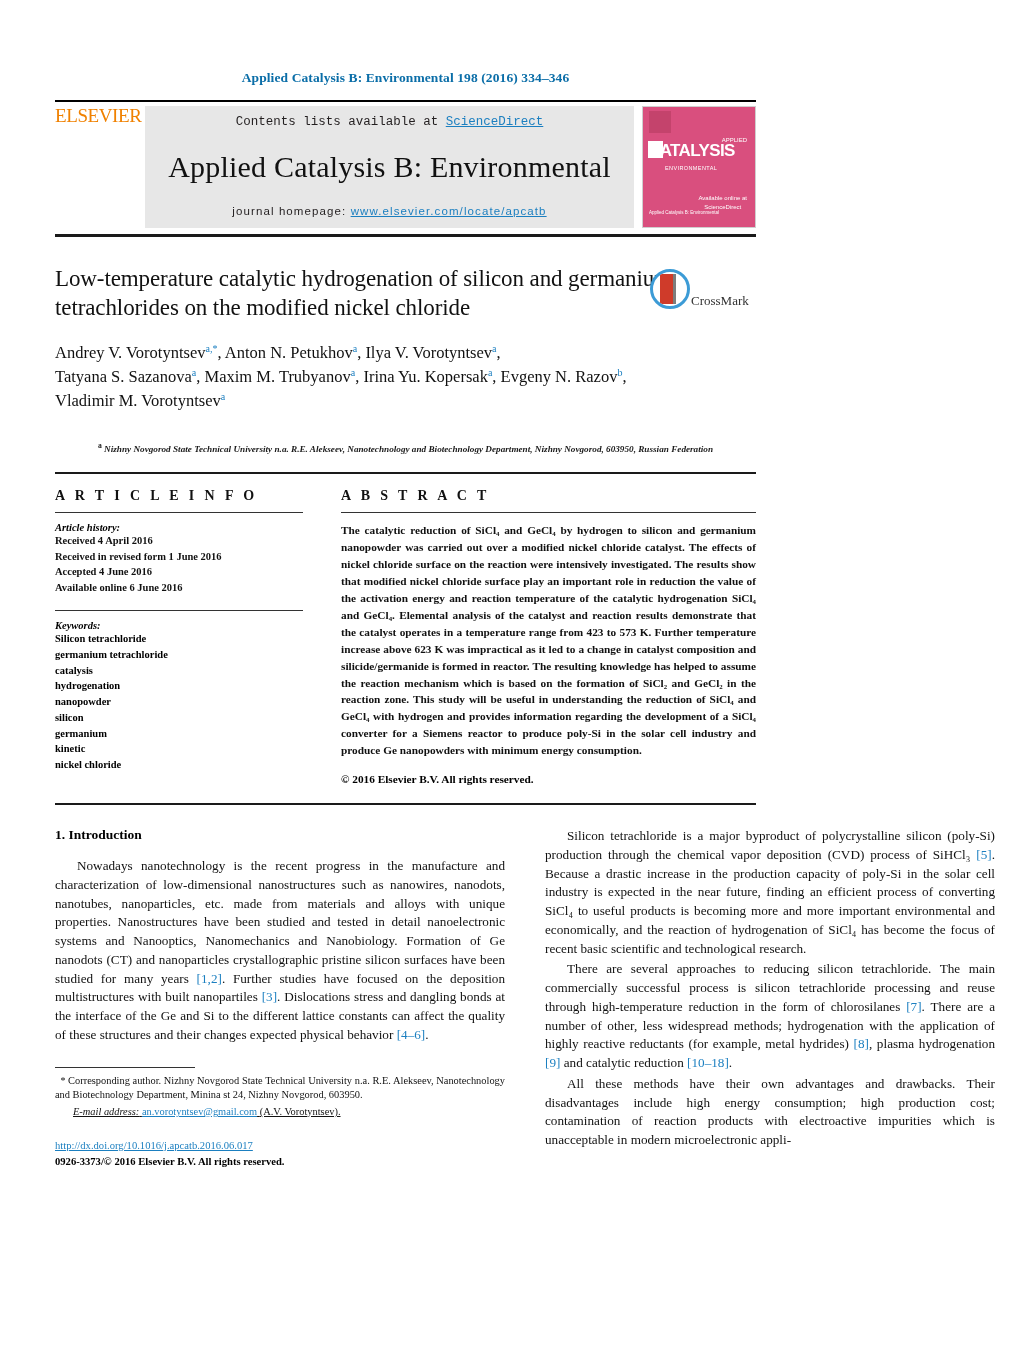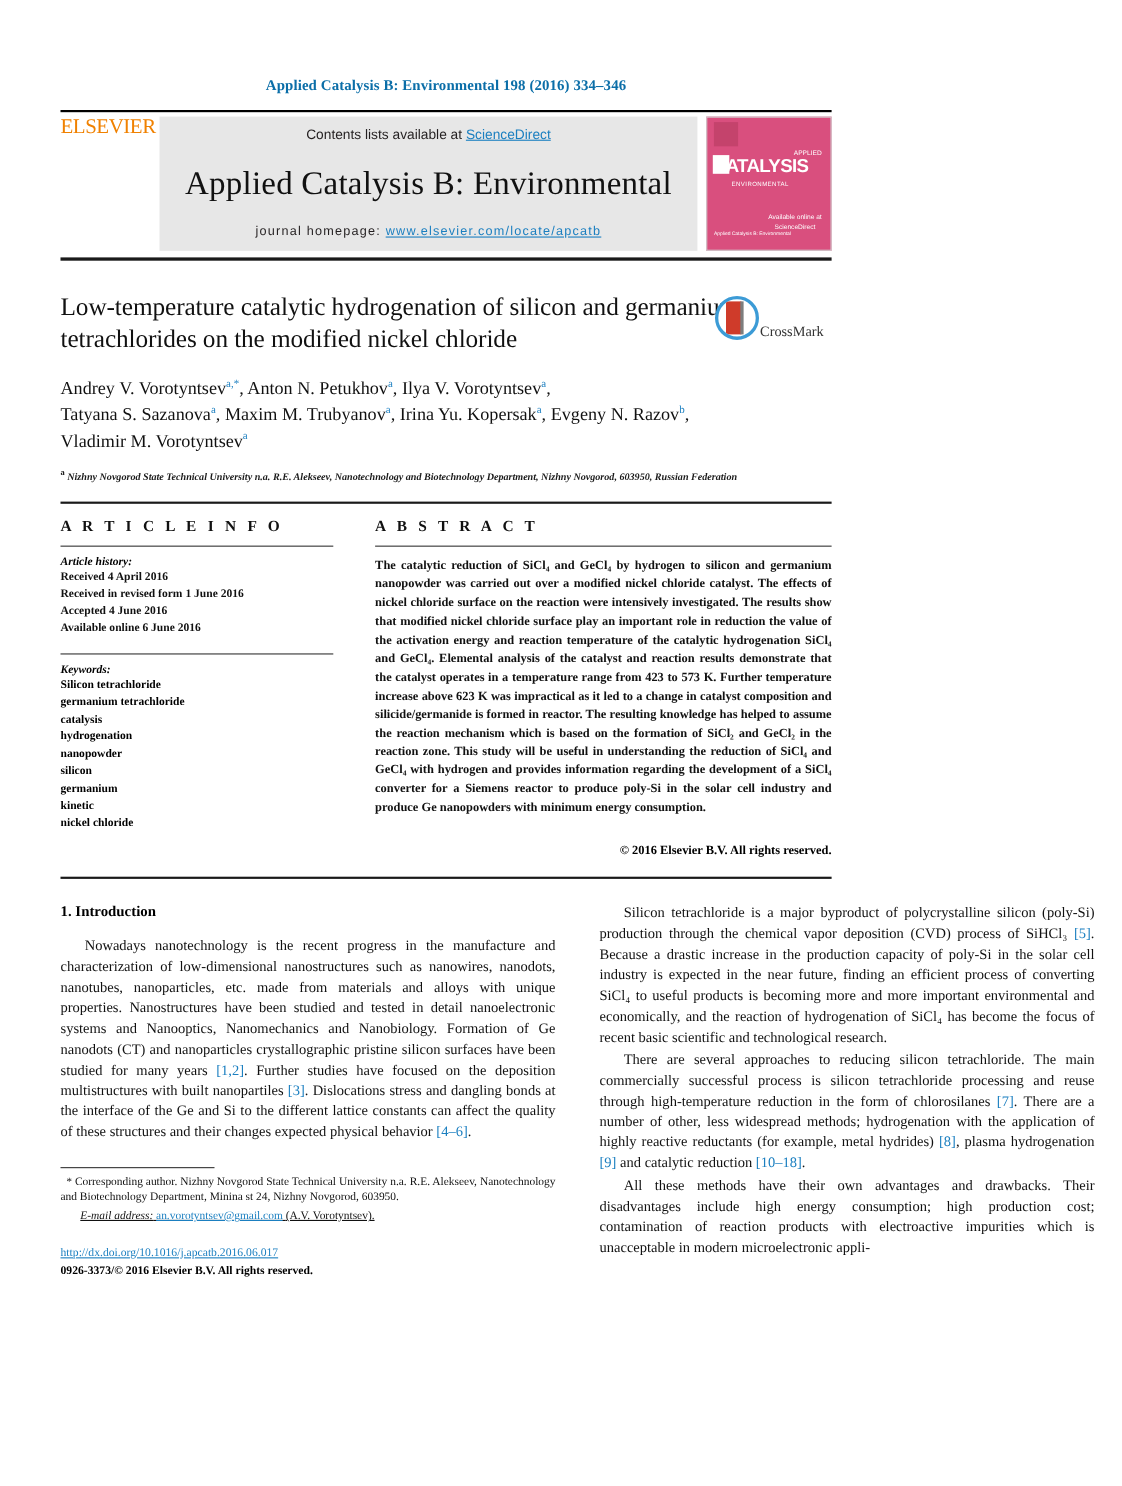--- a/index.html
+++ b/index.html
@@ -26,21 +26,21 @@
   }
 
   
   .masthead-wrap { margin:14px 55px 0 55px; border-top:2px solid #000; padding-top:4px; }
   .masthead { display:flex; align-items:stretch; height:122px; }
   .els-logo { width:86px; flex:0 0 86px; display:flex; padding-right:4px; }
   .tree-box { height:92px; position:relative; overflow:hidden; }
   .els-word { font-family:"Liberation Serif", serif; color:#f08100; font-size:19px; letter-spacing:-.4px; font-weight:400; line-height:1; text-align:center; }
   .center-band { flex:1 1 auto; background:#e7e7e7; margin:0 8px 0 4px; display:flex; flex-direction:column;
                  align-items:center; justify-content:space-between; padding:9px 0 11px 0; }
-  .contents-line { font-size:12.5px; font-family:Liberation Sans, sans-serif; color:#231f20; }
+  .contents-line { font-size:12.5px; font-family:Liberation Mono, monospace; color:#231f20; }
   .contents-line .sd { color:#1b7fc0; }
   .journal-name { font-size:30px; font-family:"Liberation Serif", serif; color:#111; letter-spacing:.2px; }
   .homepage { font-size:11.5px; font-family:"Liberation Sans", sans-serif; letter-spacing:1.1px; color:#231f20; }
   .homepage .url { color:#1b7fc0; }
   .cover { width:114px; flex:0 0 114px; border:1px solid #cfcfcf; background:#d94f7e; position:relative; overflow:hidden; }
   .cover .topbar { position:absolute; top:4px; left:6px; width:22px; height:22px; background:#c04168; opacity:.85; }
   .cover .ctitle { position:absolute; top:34px; left:5px; right:5px; color:#fff; font-family:"Liberation Sans", sans-serif;
                    font-weight:bold; font-size:17px; letter-spacing:-.6px; }
   .cover .csub { position:absolute; top:58px; left:22px; color:#fff; font-family:"Liberation Sans", sans-serif; font-size:5.5px; letter-spacing:.4px;}
   .cover .cab { position:absolute; top:30px; right:8px; color:#fff; font-size:6px; font-family:"Liberation Sans", sans-serif;}
@@ -54,37 +54,37 @@
   h1.title { font-size:23px; line-height:1.26; font-weight:400; margin:0; font-family:"Liberation Serif", serif;
              color:#111; max-width:790px; letter-spacing:-.1px; }
   .crossmark { position:absolute; right:0; top:4px; width:106px; display:flex; align-items:flex-end; gap:1px; }
   .cm-logo { width:40px; height:40px; border-radius:50%; background:#ffffff; border:3px solid #3c9bd6; position:relative; overflow:hidden; }
   .cm-logo:before { content:""; position:absolute; left:7px; top:2px; width:14px; height:30px; background:#cf3b2a; }
   .cm-logo:after { content:""; position:absolute; left:20px; top:2px; width:3px; height:30px; background:#7d7d7d; }
   .cm-text { font-family:"Liberation Serif", serif; font-size:13px; color:#333; }
 
   .authors { margin-top:18px; font-size:16.5px; line-height:1.45; color:#111; max-width:800px; }
   .authors sup { color:#1b7fc0; font-size:10px; }
-  .affil { margin-top:11px; font-size:9.2px; font-style:italic; font-weight:bold; line-height:1.45; color:#1a1a1a; max-width:830px; }
+  .affil { margin-top:27px; font-size:9.2px; font-style:italic; font-weight:bold; line-height:1.45; color:#1a1a1a; max-width:830px;text-align:center; }
   .affil sup { font-style:normal; }
 
   .rule-mid { margin:16px 55px 0 55px; border-top:2px solid #1a1a1a; }
 
   
   .infoabs { margin:14px 55px 0 55px; display:flex; gap:38px; }
   .colinfo { width:248px; flex:0 0 248px; }
   .colabs { flex:1 1 auto; }
   .secthead { font-family:"Liberation Serif", serif; font-weight:bold; font-size:14px; letter-spacing:3.4px; color:#111; }
   .thinrule { border-top:1px solid #333; margin:8px 0 9px 0; }
   .ital-lbl { font-style:italic; font-weight:bold; font-size:10.5px; }
   .infotext { font-size:10.5px; line-height:1.48; font-weight:bold; color:#111; }
   .kwblock { margin-top:15px; }
   .kwlist { font-size:10.5px; line-height:1.5; font-weight:bold; }
   .abstract { font-size:11.3px; line-height:1.5; text-align:justify; font-weight:bold; color:#111; }
-  .copyright { margin-top:24px; text-align:right; font-size:11.3px; font-weight:bold; }
+  .copyright { margin-top:14px; font-size:11.3px; font-weight:bold; }
 
   .rule-bot { margin:18px 55px 0 55px; border-top:2px solid #1a1a1a; }
 
   
   .body2col { margin:22px 55px 0 55px; display:flex; gap:40px; }
   .col { width:450px; flex:0 0 450px; }
   h2.sec { font-size:13.5px; font-weight:bold; margin:0 0 14px 0; font-family:"Liberation Serif", serif; }
   p.para { font-size:13.2px; line-height:1.42; text-align:justify; margin:0 0 2px 0; text-indent:22px; color:#111; }
   .ref { color:#1b7fc0; }
 

